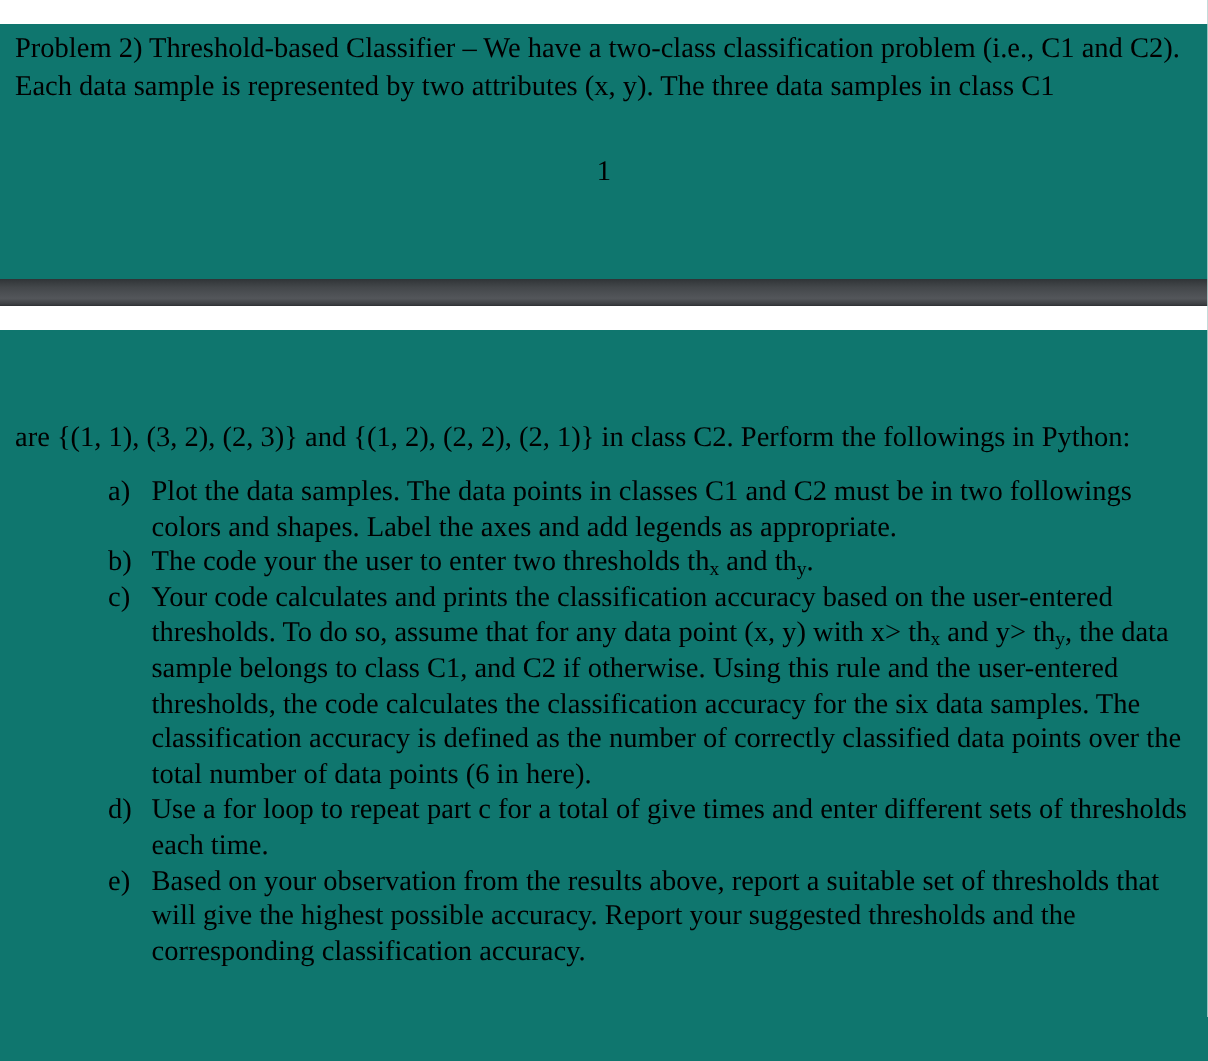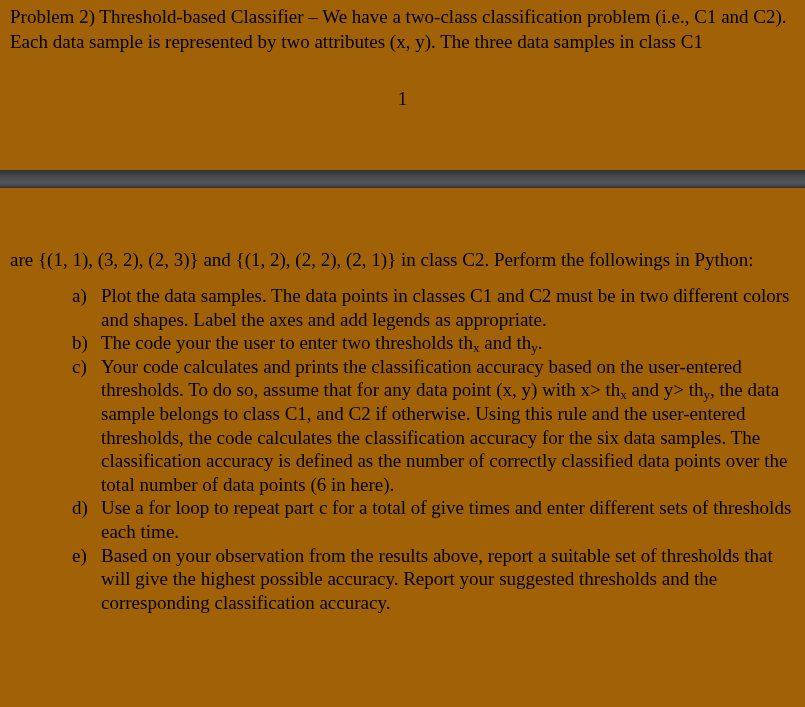--- a/index.html
+++ b/index.html
@@ -9,21 +9,22 @@
   }
   body {
     width: 805px;
     height: 707px;
     overflow: hidden;
     font-family: "Liberation Serif", "DejaVu Serif", serif;
     color: #000000;
   }
   .page {
     position: relative;
-    background: #a16207;
+    background: #0f766e;
+    margin-top: 16px;
   }
   .page-first {
     height: 170px;
   }
   .para {
     font-size: 19px;
     line-height: 25px;
     padding-left: 10px;
     padding-right: 7px;
     white-space: pre-wrap;
@@ -86,21 +87,21 @@
 
 <div class="page-separator"></div>
 
 <div class="page page-second">
   <div class="para">are {(1, 1), (3, 2), (2, 3)} and {(1, 2), (2, 2), (2, 1)} in class C2. Perform the followings in Python:</div>
 
   <div class="list">
 
     <div class="list-item">
       <span class="item-label">a)</span>
-      <span class="item-text"><span>Plot the data samples. The data points in classes C1 and C2 must be in two different colors and shapes. Label the axes and add legends as appropriate.</span></span>
+      <span class="item-text"><span>Plot the data samples. The data points in classes C1 and C2 must be in two followings colors and shapes. Label the axes and add legends as appropriate.</span></span>
     </div>
 
     <div class="list-item">
       <span class="item-label">b)</span>
       <span class="item-text"><span>The code your the user to enter two thresholds th</span><span class="sub">x</span><span> and th</span><span class="sub">y</span><span>.</span></span>
     </div>
 
     <div class="list-item">
       <span class="item-label">c)</span>
       <span class="item-text"><span>Your code calculates and prints the classification accuracy based on the user-entered thresholds. To do so, assume that for any data point (x, y) with x&gt; th</span><span class="sub">x</span><span> and y&gt; th</span><span class="sub">y</span><span>, the data sample belongs to class C1, and C2 if otherwise. Using this rule and the user-entered thresholds, the code calculates the classification accuracy for the six data samples. The classification accuracy is defined as the number of correctly classified data points over the total number of data points (6 in here).</span></span>

